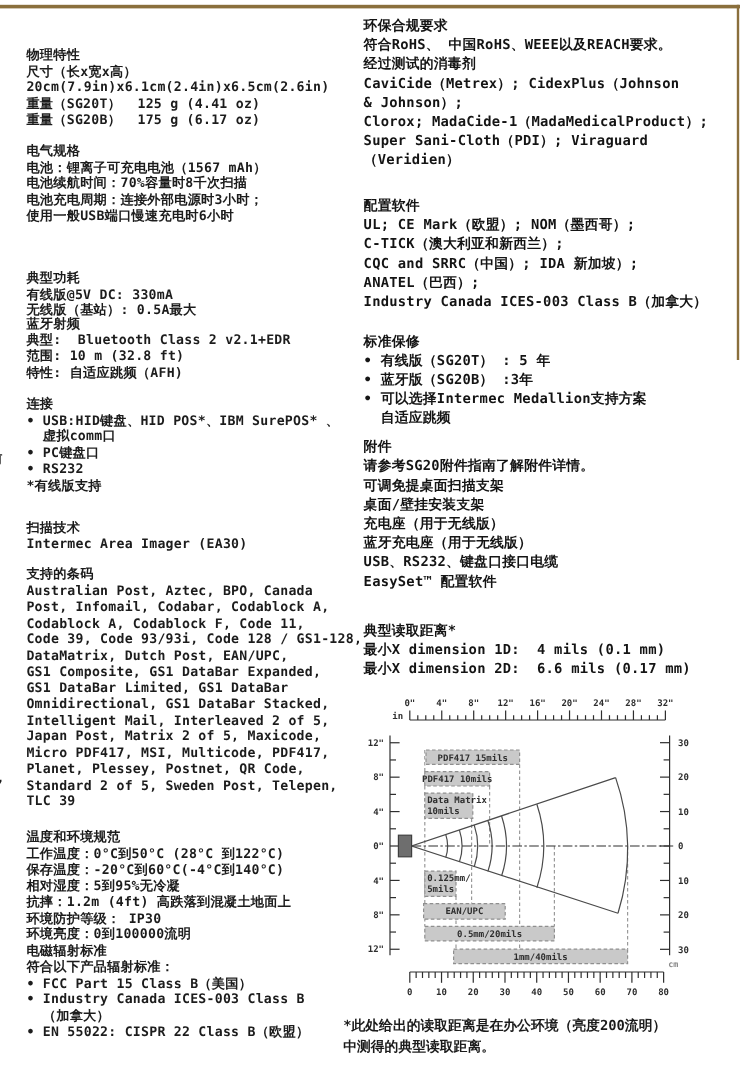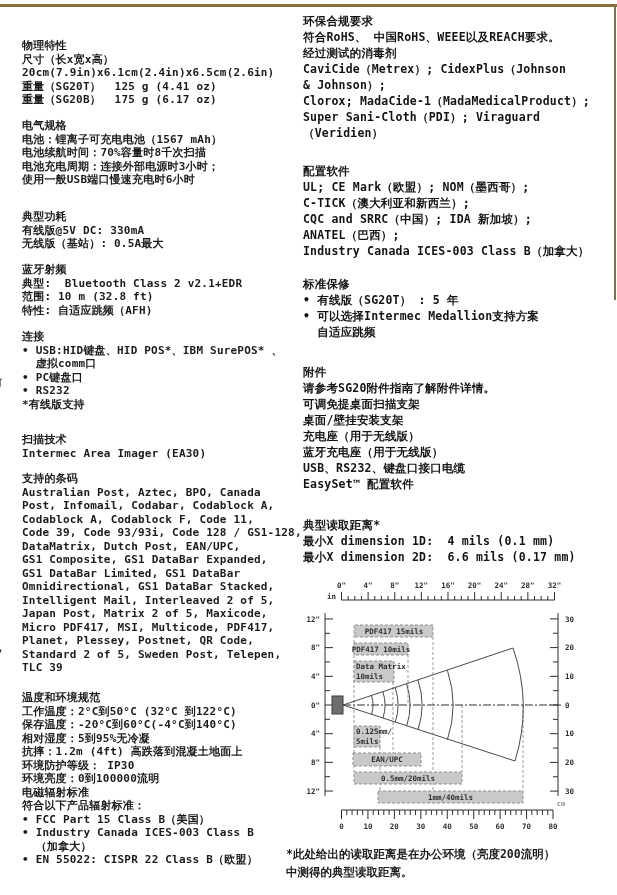--- a/index.html
+++ b/index.html
@@ -50,21 +50,21 @@
   </section>
   <section class="col-l" style="top:88px">
     <div class="line">电气规格</div>
     <div>
         <div class="line">电池：锂离子可充电电池（1567 mAh）</div>
         <div class="line">电池续航时间：70%容量时8千次扫描</div>
         <div class="line">电池充电周期：连接外部电源时3小时；</div>
         <div class="line">使用一般USB端口慢速充电时6小时</div>
       </div>
   </section>
-  <section class="col-l" style="top:179px">
+  <section class="col-l" style="top:194px">
     <div class="line">典型功耗</div>
     <div>
         <div class="line">有线版@5V DC: 330mA</div>
         <div class="line">无线版（基站）: 0.5A最大</div>
       </div>
   </section>
   <section class="col-l" style="top:232px">
     <div class="line">蓝牙射频</div>
     <div>
         <div class="line">典型:  Bluetooth Class 2 v2.1+EDR</div>
@@ -103,21 +103,21 @@
         <div class="line">Japan Post, Matrix 2 of 5, Maxicode,</div>
         <div class="line">Micro PDF417, MSI, Multicode, PDF417,</div>
         <div class="line">Planet, Plessey, Postnet, QR Code,</div>
         <div class="line">Standard 2 of 5, Sweden Post, Telepen,</div>
         <div class="line">TLC 39</div>
       </div>
   </section>
   <section class="col-l" style="top:660px">
     <div class="line">温度和环境规范</div>
     <div>
-        <div class="line">工作温度：2°C到50°C (32°C 到122°C)</div>
+        <div class="line">工作温度：0°C到50°C (28°C 到122°C)</div>
         <div class="line">保存温度：-20°C到60°C(-4°C到140°C)</div>
         <div class="line">相对湿度：5到95%无冷凝</div>
         <div class="line">抗摔：1.2m (4ft) 高跌落到混凝土地面上</div>
         <div class="line">环境防护等级： IP30</div>
         <div class="line">环境亮度：0到100000流明</div>
         <div class="line">电磁辐射标准</div>
         <div class="line">符合以下产品辐射标准：</div>
         <div class="line">• FCC Part 15 Class B（美国）</div>
         <div class="line">• Industry Canada ICES-003 Class B</div>
         <div class="line">  （加拿大）</div>
@@ -144,20 +144,21 @@
         <div class="line">C-TICK（澳大利亚和新西兰）;</div>
         <div class="line">CQC and SRRC（中国）; IDA 新加坡）;</div>
         <div class="line">ANATEL（巴西）;</div>
         <div class="line">Industry Canada ICES-003 Class B（加拿大）</div>
       </div>
   </section>
   <section class="col-r" style="top:276px">
     <div class="line">标准保修</div>
     <div>
         <div class="line">• 有线版（SG20T） : 5 年</div>
+        <div class="line">• 蓝牙版（SG20B） :3年</div>
         <div class="line">• 可以选择Intermec Medallion支持方案</div>
         <div class="line">  自适应跳频</div>
       </div>
   </section>
   <section class="col-r" style="top:364px">
     <div class="line">附件</div>
     <div>
         <div class="line">请参考SG20附件指南了解附件详情。</div>
         <div class="line">可调免提桌面扫描支架</div>
         <div class="line">桌面/壁挂安装支架</div>

